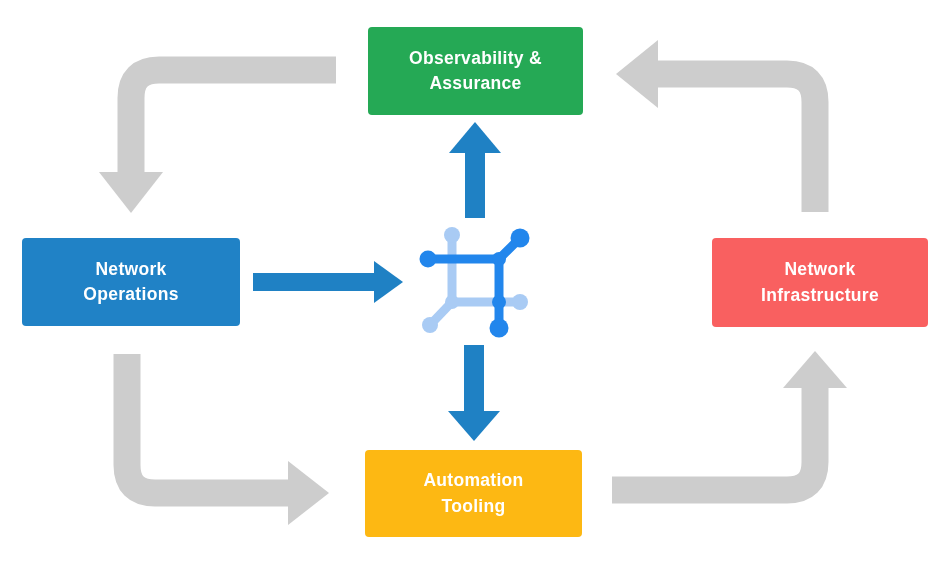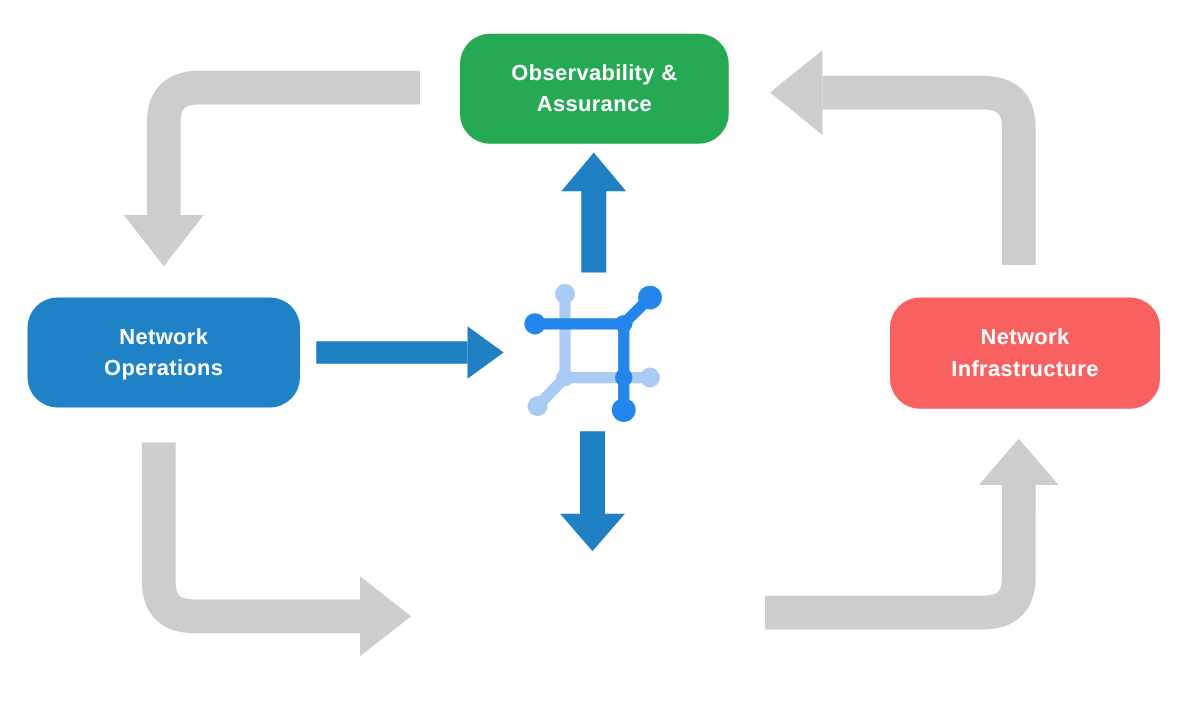--- a/index.html
+++ b/index.html
@@ -41,21 +41,21 @@
     position: absolute; left: 418px; top: 223px;
     width: 124px; height: 124px; display: block;
   }
   .il  { stroke: var(--icon-light); stroke-width: 9; fill: none; stroke-linejoin: round; }
   .ilf { fill: var(--icon-light); stroke: none; }
   .id  { stroke: var(--icon-dark); stroke-width: 9; fill: none; stroke-linejoin: round; }
   .idf { fill: var(--icon-dark); stroke: none; }
   
   .node {
     position: absolute;
-    border-radius: 24px;
+    border-radius: 4px;
     display: flex; align-items: center; justify-content: center;
     color: #ffffff;
     font-size: 17.5px; font-weight: 700; letter-spacing: 0.3px;
     line-height: 1.45; text-align: center;
   }
   .node .lbl { white-space: pre-line; }
   #node-observability   { left: 368px; top: 27px;  width: 215px; height: 88px; background: var(--node-observability); }
   #node-operations      { left: 22px;  top: 238px; width: 218px; height: 88px; background: var(--node-operations); }
   #node-infrastructure  { left: 712px; top: 238px; width: 216px; height: 89px; background: var(--node-infrastructure); }
   #node-automation      { left: 365px; top: 450px; width: 217px; height: 87px; background: var(--node-automation); }
@@ -125,14 +125,18 @@
 Assurance</span>
   </div>
   <div class="node" id="node-operations">
     <span class="lbl">Network
 Operations</span>
   </div>
   <div class="node" id="node-infrastructure">
     <span class="lbl">Network
 Infrastructure</span>
   </div>
+  <div class="node" id="node-automation">
+    <span class="lbl">Automation
+Tooling</span>
+  </div>
 
 </div>
 
 </body></html>

